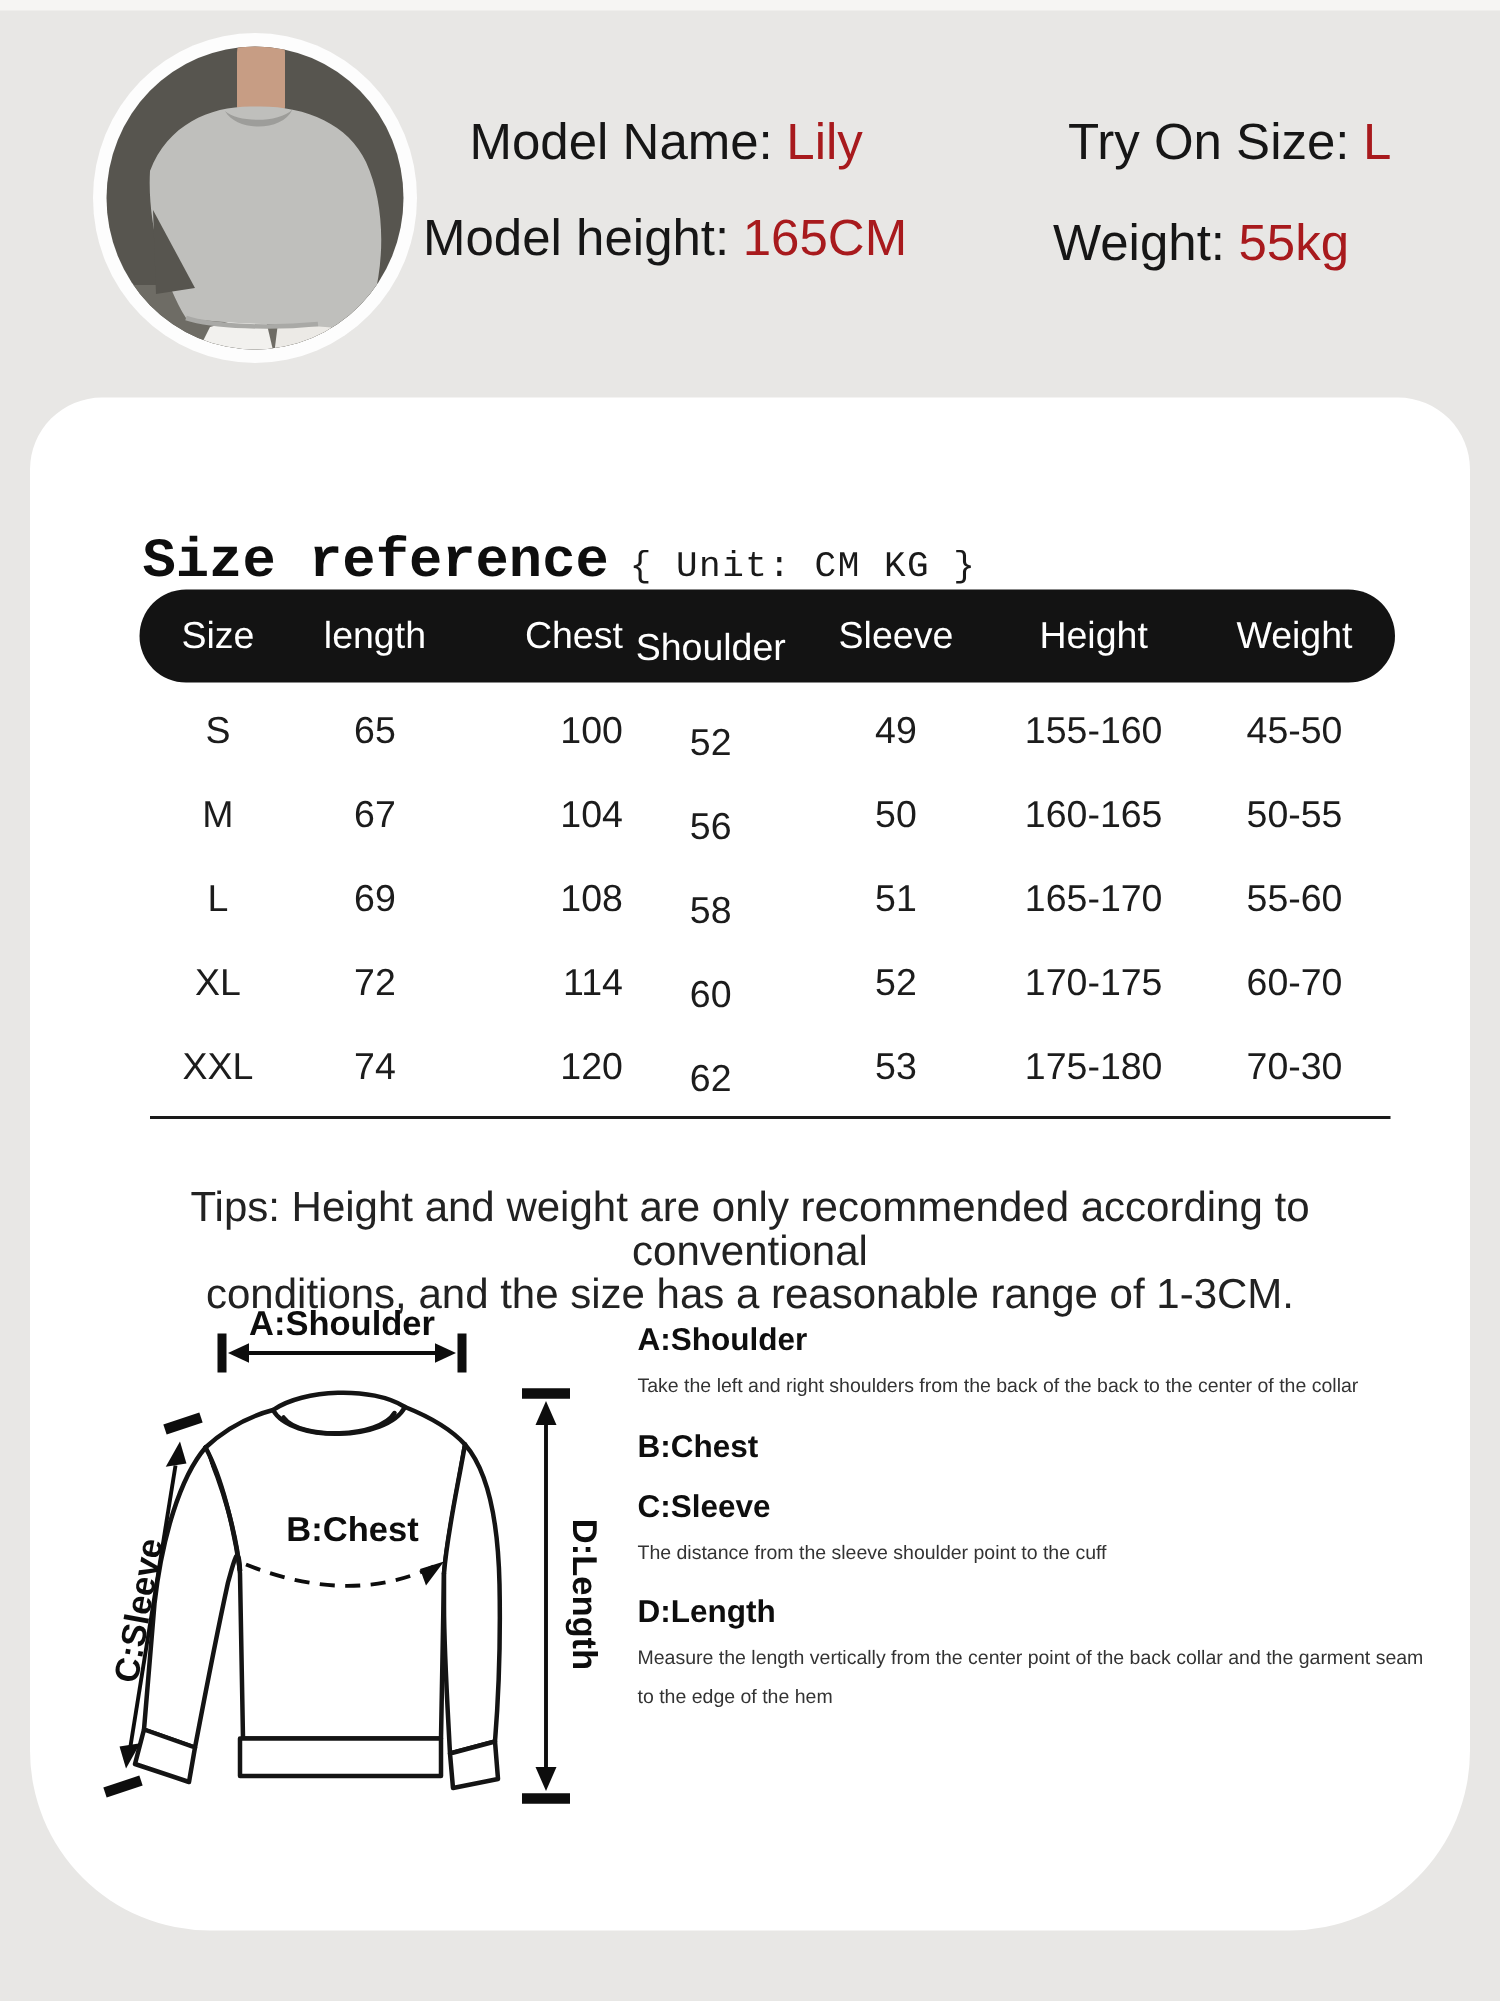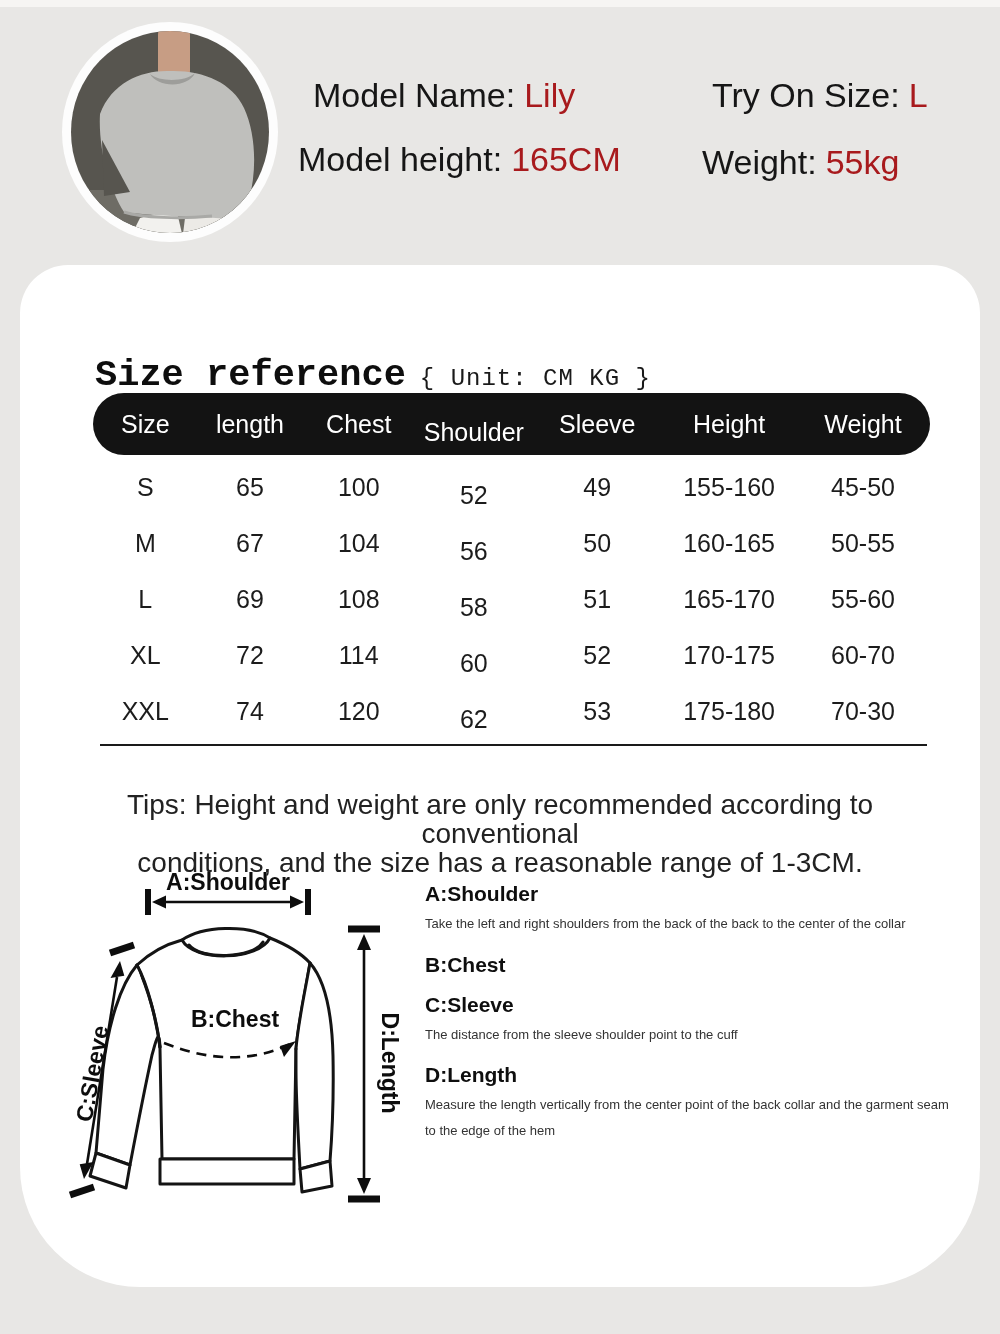--- a/index.html
+++ b/index.html
@@ -13,21 +13,21 @@
   }
   .top-strip{position:absolute;left:0;top:0;width:100%;height:7px;background:#f6f5f3;}
 
   
   .photo{position:absolute;left:62px;top:22px;width:216px;height:220px;}
   .hline{position:absolute;font-size:34px;line-height:40px;white-space:nowrap;color:#161616;}
   .hline .lbl{margin-right:9px;}
   .hline .red{color:var(--accent);}
   .l-name{left:313px;top:75px;}
   .l-tryon{left:712px;top:75px;}
-  .l-height{left:282px;top:139px;margin-left:16px;}
+  .l-height{left:282px;top:139px;}
   .l-weight{left:702px;top:142px;}
 
   
   .card{
     position:absolute;left:20px;top:265px;width:960px;height:1022px;
     background:#ffffff;border-radius:48px 48px 120px 120px;
   }
   .sr-title{
     position:absolute;left:75px;top:60px;font-size:37px;font-weight:bold;
     color:#0e0e0e;line-height:38px;white-space:nowrap;font-family:Liberation Mono, monospace;
@@ -35,21 +35,21 @@
   .sr-unit{font-size:24px;font-weight:normal;margin-left:14px;letter-spacing:1px;color:#1a1a1a;}
 
   .thead{
     position:absolute;left:73px;top:128px;width:837px;height:62px;
     background:#131313;border-radius:31px;display:flex;align-items:center;
     color:#ffffff;font-size:25px;
   }
   .tbody{position:absolute;left:73px;top:194px;width:837px;}
   .trow{display:flex;align-items:center;height:56px;font-size:25px;color:#1c1c1c;}
   .col{text-align:center;}
-  .c0{width:12.5%;} .c1{width:12.5%;} .c2{width:13.5%;} .c3{width:14%;margin-top:16px;}
+  .c0{width:12.5%;} .c1{width:12.5%;} .c2{width:13.5%;text-align:right;} .c3{width:14%;margin-top:16px;}
   .c4{width:15.5%;} .c5{width:16%;} .c6{width:16%;}
 
   .divider{position:absolute;left:80px;top:479px;width:827px;height:2px;background:#1a1a1a;}
 
   .tips{
     position:absolute;left:40px;top:497px;width:880px;text-align:center;
     font-size:28px;line-height:29px;color:#222222;
   }
 
   

